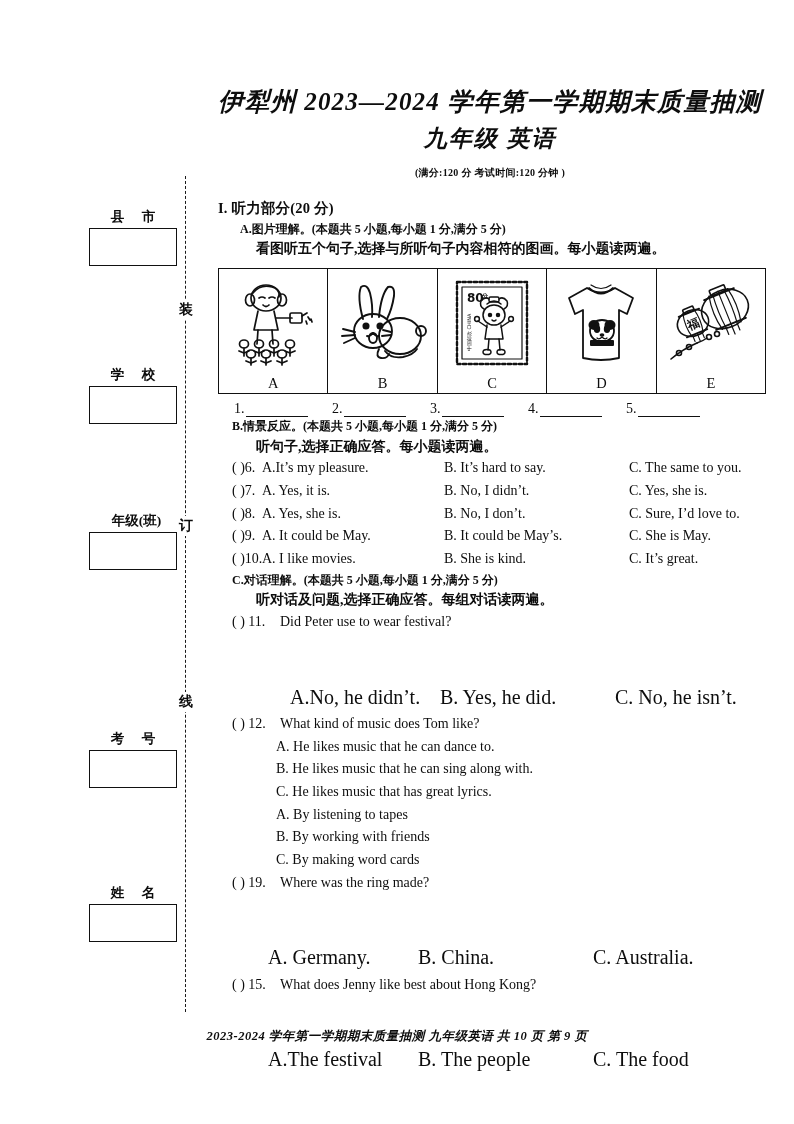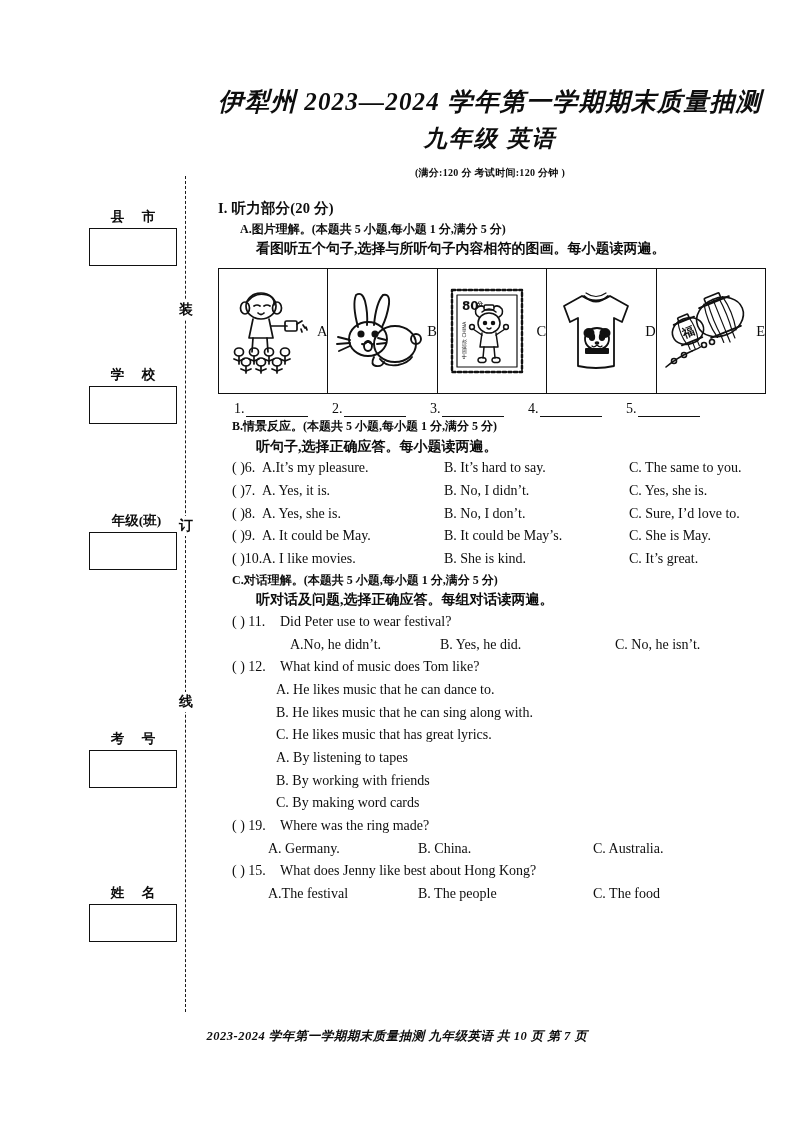--- a/index.html
+++ b/index.html
@@ -142,21 +142,21 @@
     display: flex;
     border: 1.5px solid #111;
     height: 126px;
     box-sizing: border-box;
     background: #fff;
   }
   .pic-cell {
     flex: 1;
     border-right: 1.5px solid #111;
     display: flex;
-    flex-direction: row;
+    flex-direction: column;
     align-items: center;
     justify-content: flex-end;
     padding: 3px 0 1px 0;
     box-sizing: border-box;
     position: relative;
   }
   .pic-cell:last-child { border-right: none; }
   .pic-art {
     flex: 1;
     display: flex;
@@ -221,24 +221,25 @@
   .q-stem-text { flex: 1; }
 
   .q-opt-line {
     font-size: 14px;
     line-height: 1.62;
     padding-left: 58px;
     white-space: nowrap;
   }
   .q-opt-inline {
     display: flex;
-    font-size: 14px;
+    font-size: 20px;
     line-height: 1.62;
     padding-left: 50px;
     white-space: nowrap;
+    margin-top: 47px;
   }
   .q-opt-inline .oa { width: 150px; flex: none; }
   .q-opt-inline .ob { width: 175px; flex: none; }
   .q-opt-inline .oc { flex: 1; }
 
   
   #footer {
     position: absolute;
     left: 0;
     top: 1028px;
@@ -542,13 +543,13 @@
     <span class="q-stem-text">What does Jenny like best about Hong Kong?</span>
   </div>
   <div class="q-opt-inline">
     <span class="oa">A.The festival</span>
     <span class="ob">B. The people</span>
     <span class="oc">C. The food</span>
   </div>
 
 </div>
 
-<div id="footer">2023-2024 学年第一学期期末质量抽测  九年级英语  共 10 页  第 7 页</div>
+<div id="footer">2023-2024 学年第一学期期末质量抽测  九年级英语  共 10 页  第 9 页</div>
 
 </body></html>

